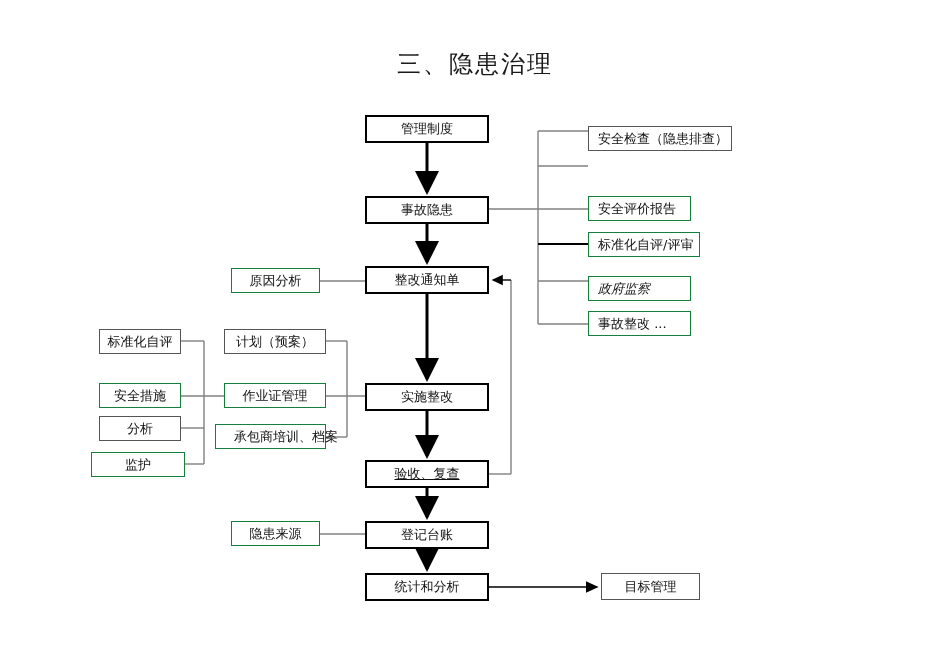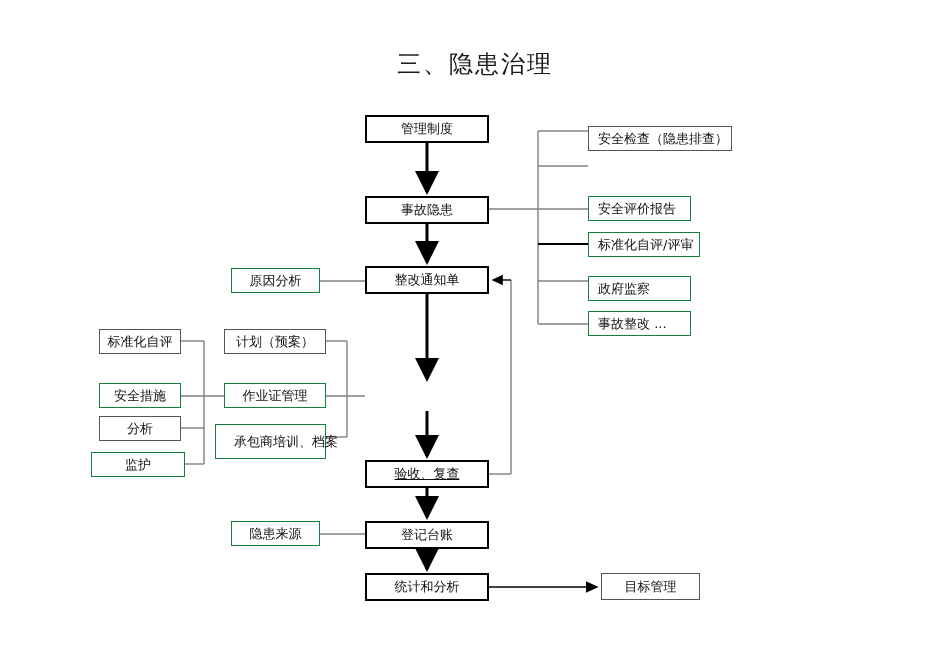--- a/index.html
+++ b/index.html
@@ -103,56 +103,59 @@
 
   <div class="box heavy center" style="left:365px;top:115px;width:124px;height:28px;">
     <span>管理制度</span>
   </div>
   <div class="box heavy center" style="left:365px;top:196px;width:124px;height:28px;">
     <span>事故隐患</span>
   </div>
   <div class="box heavy center" style="left:365px;top:266px;width:124px;height:28px;">
     <span>整改通知单</span>
   </div>
+  <div class="box heavy center" style="left:365px;top:383px;width:124px;height:28px;">
+    <span>实施整改</span>
+  </div>
   <div class="box heavy center" style="left:365px;top:460px;width:124px;height:28px;text-decoration:underline;">
     <span>验收、复查</span>
   </div>
   <div class="box heavy center" style="left:365px;top:521px;width:124px;height:28px;">
     <span>登记台账</span>
   </div>
   <div class="box heavy center" style="left:365px;top:573px;width:124px;height:28px;">
     <span>统计和分析</span>
   </div>
 
   <div class="box left" style="left:588px;top:126px;width:144px;height:25px;border-color:#555;">
     <span>安全检查（隐患排查）</span>
   </div>
   <div class="box left" style="left:588px;top:196px;width:103px;height:25px;">
     <span>安全评价报告</span>
   </div>
   <div class="box left" style="left:588px;top:232px;width:112px;height:25px;">
     <span>标准化自评/评审</span>
   </div>
-  <div class="box left" style="left:588px;top:276px;width:103px;height:25px;">
+  <div class="box left" style="left:588px;top:276px;width:103px;height:25px;font-style:italic;">
     <span>政府监察</span>
   </div>
   <div class="box left" style="left:588px;top:311px;width:103px;height:25px;">
     <span>事故整改 ...</span>
   </div>
 
   <div class="box center" style="left:231px;top:268px;width:89px;height:25px;">
     <span>原因分析</span>
   </div>
   <div class="box center" style="left:224px;top:329px;width:102px;height:25px;border-color:#555;">
     <span>计划（预案）</span>
   </div>
   <div class="box center" style="left:224px;top:383px;width:102px;height:25px;">
     <span>作业证管理</span>
   </div>
-  <div class="box center" style="left:215px;top:424px;width:111px;height:35px;padding-left:31px;">
+  <div class="box center" style="left:215px;top:424px;width:111px;height:25px;padding-left:31px;">
     <span>承包商培训、档案</span>
   </div>
 
   <div class="box center" style="left:99px;top:329px;width:82px;height:25px;border-color:#555;">
     <span>标准化自评</span>
   </div>
   <div class="box center" style="left:99px;top:383px;width:82px;height:25px;">
     <span>安全措施</span>
   </div>
   <div class="box center" style="left:99px;top:416px;width:82px;height:25px;border-color:#555;">

